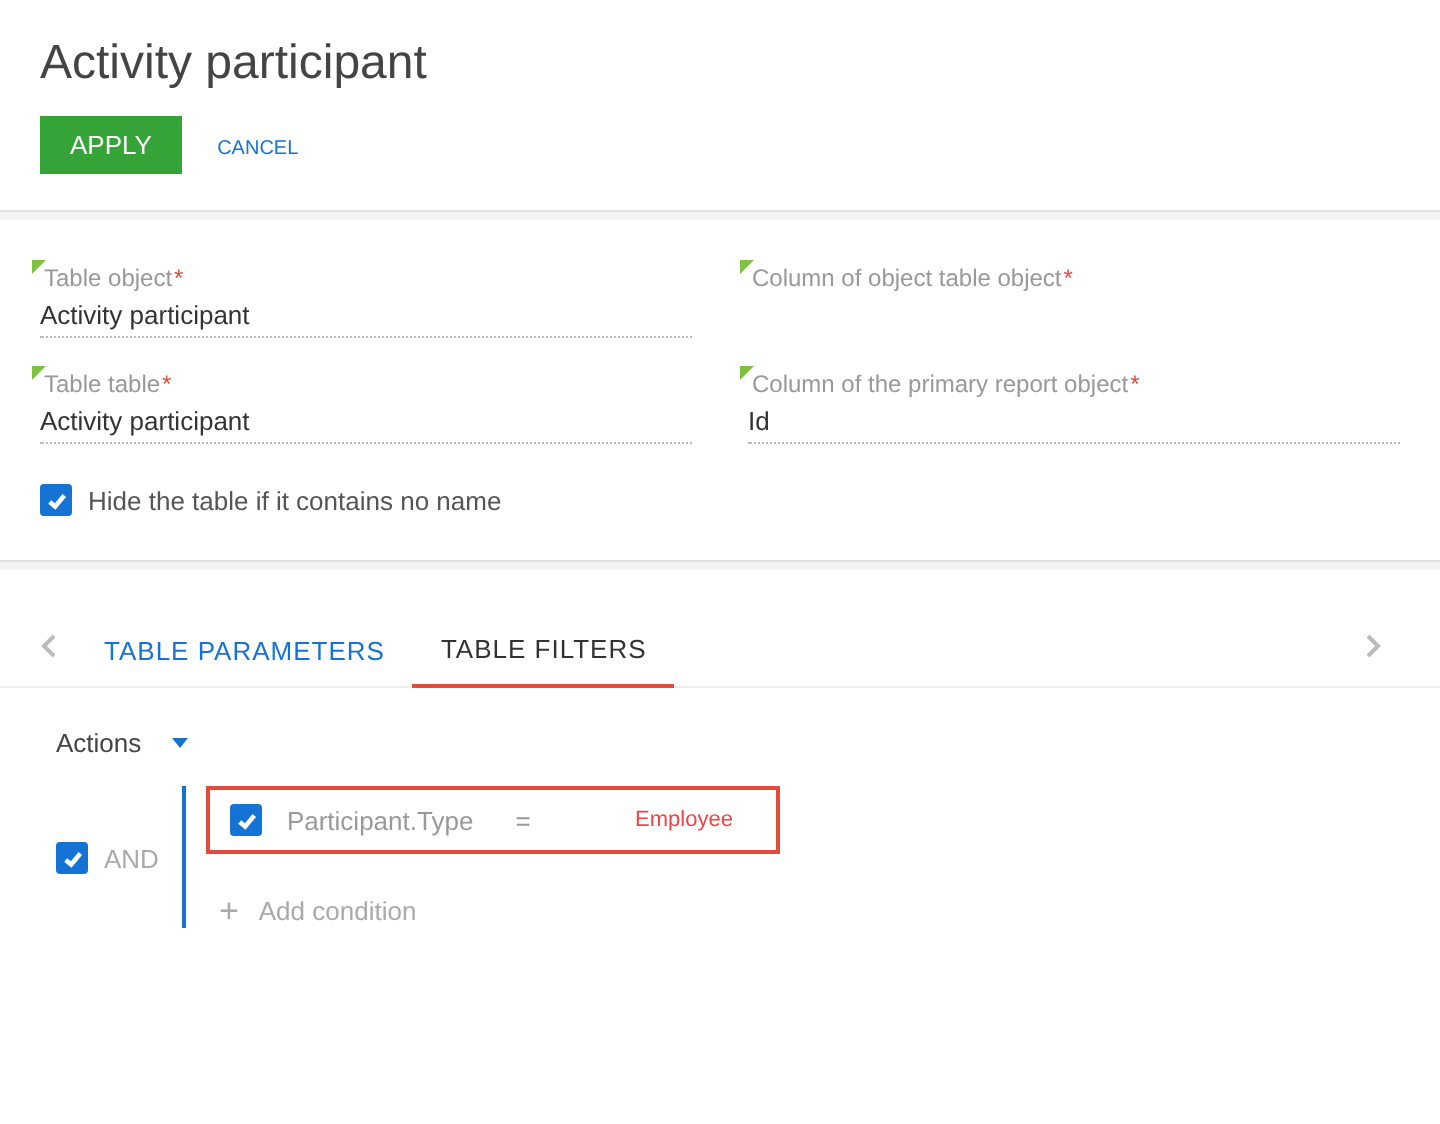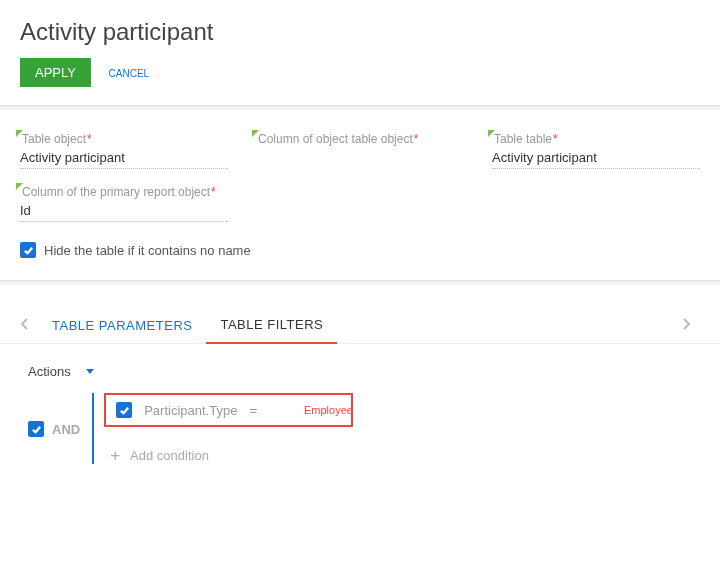--- a/index.html
+++ b/index.html
@@ -35,21 +35,21 @@
     font-size: 10px;
     cursor: pointer;
   }
   .divider {
     height: 5px;
     border-top: 1px solid #e0e0e0;
     background: #f3f3f3;
   }
   .form-grid {
     display: grid;
-    grid-template-columns: 1fr 1fr 1fr;
+    grid-template-columns: 1fr 1fr;
     column-gap: 28px;
     row-gap: 16px;
     padding: 22px 20px 14px 20px;
   }
   .field { }
   .lbl {
     position: relative;
     font-size: 12px;
     color: #999;
     padding-left: 2px;
@@ -140,35 +140,35 @@
     display: flex;
     align-items: flex-start;
     gap: 12px;
   }
   .and-col {
     display: flex;
     align-items: center;
     gap: 8px;
     padding-top: 28px;
   }
-  .and-label { color: #aaa; font-size: 13px; font-weight: bold; }
+  .and-label { color: #aaa; font-size: 13px; }
   .cond-col {
     border-left: 2px solid #1573d6;
     padding: 0px 0 0 10px;
   }
   .cond-row {
     display: flex;
     align-items: center;
     gap: 12px;
     padding: 7px 10px;
     margin-bottom: 20px;
   }
   .cond-row.highlight {
     border: 2px solid #e34b3d;
-    width: 249px;
+    width: 287px;
   }
   .cond-field { color: #999; font-size: 13px; flex: 1; }
   .cond-op { color: #999; font-size: 13px; width: 18px; text-align: center; }
   .cond-val { color: #ef4444; font-size: 11px; flex: 0 0 auto; padding-right: 12px; padding-left: 35px; }
   .add-cond {
     display: flex;
     align-items: center;
     gap: 10px;
     color: #aaa;
     font-size: 13px;

